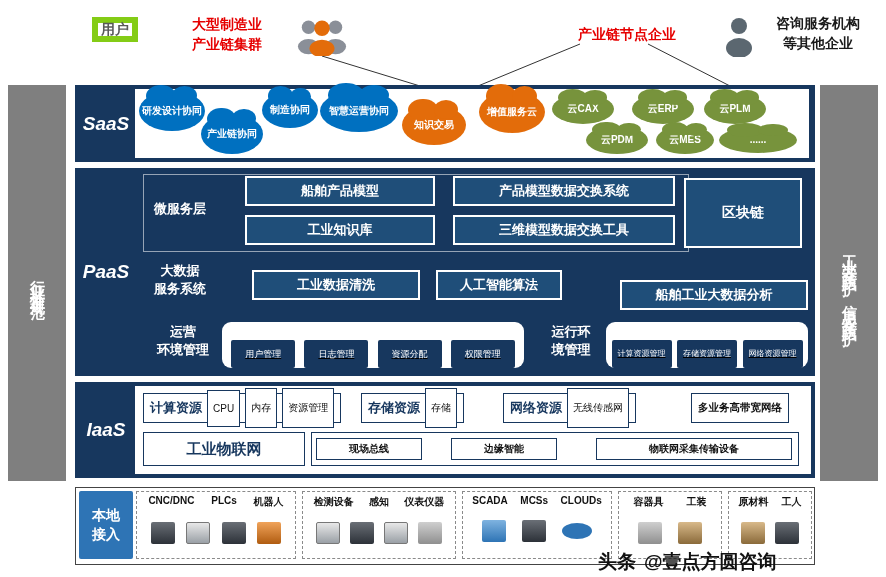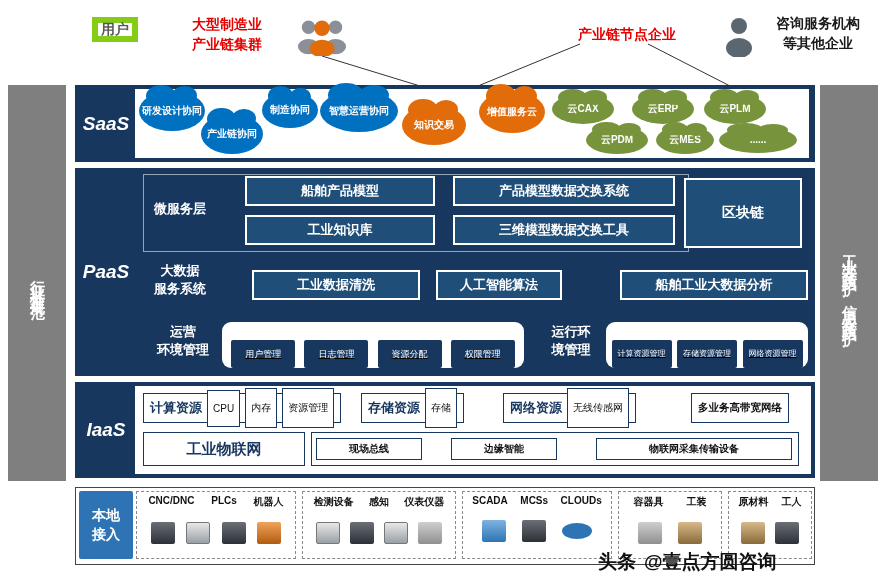--- a/index.html
+++ b/index.html
@@ -157,21 +157,21 @@
     <div class="nbox" style="left:170px;top:8px;width:190px;height:30px">船舶产品模型</div>
     <div class="nbox" style="left:378px;top:8px;width:222px;height:30px">产品模型数据交换系统</div>
     <div class="nbox" style="left:170px;top:47px;width:190px;height:30px">工业知识库</div>
     <div class="nbox" style="left:378px;top:47px;width:222px;height:30px">三维模型数据交换工具</div>
     <div class="nbox" style="left:609px;top:10px;width:118px;height:70px;font-size:14px">区块链</div>
 
     <div class="wlabel" style="left:70px;top:94px;width:70px">大数据
 服务系统</div>
     <div class="nbox" style="left:177px;top:102px;width:168px;height:30px">工业数据清洗</div>
     <div class="nbox" style="left:361px;top:102px;width:126px;height:30px">人工智能算法</div>
-    <div class="nbox" style="left:545px;top:102px;width:188px;height:30px">船舶工业大数据分析</div>
+    <div class="nbox" style="left:545px;top:112px;width:188px;height:30px">船舶工业大数据分析</div>
 
     <div class="wlabel" style="left:66px;top:155px;width:84px">运营
 环境管理</div>
     <div class="panel ops-panel" style="left:147px;top:154px;width:302px;height:46px">
       <div class="tbox" style="width:64px;height:28px;font-size:9px">用户管理</div>
       <div class="tbox" style="width:64px;height:28px;font-size:9px">日志管理</div>
       <div class="tbox" style="width:64px;height:28px;font-size:9px">资源分配</div>
       <div class="tbox" style="width:64px;height:28px;font-size:9px">权限管理</div>
     </div>
 

